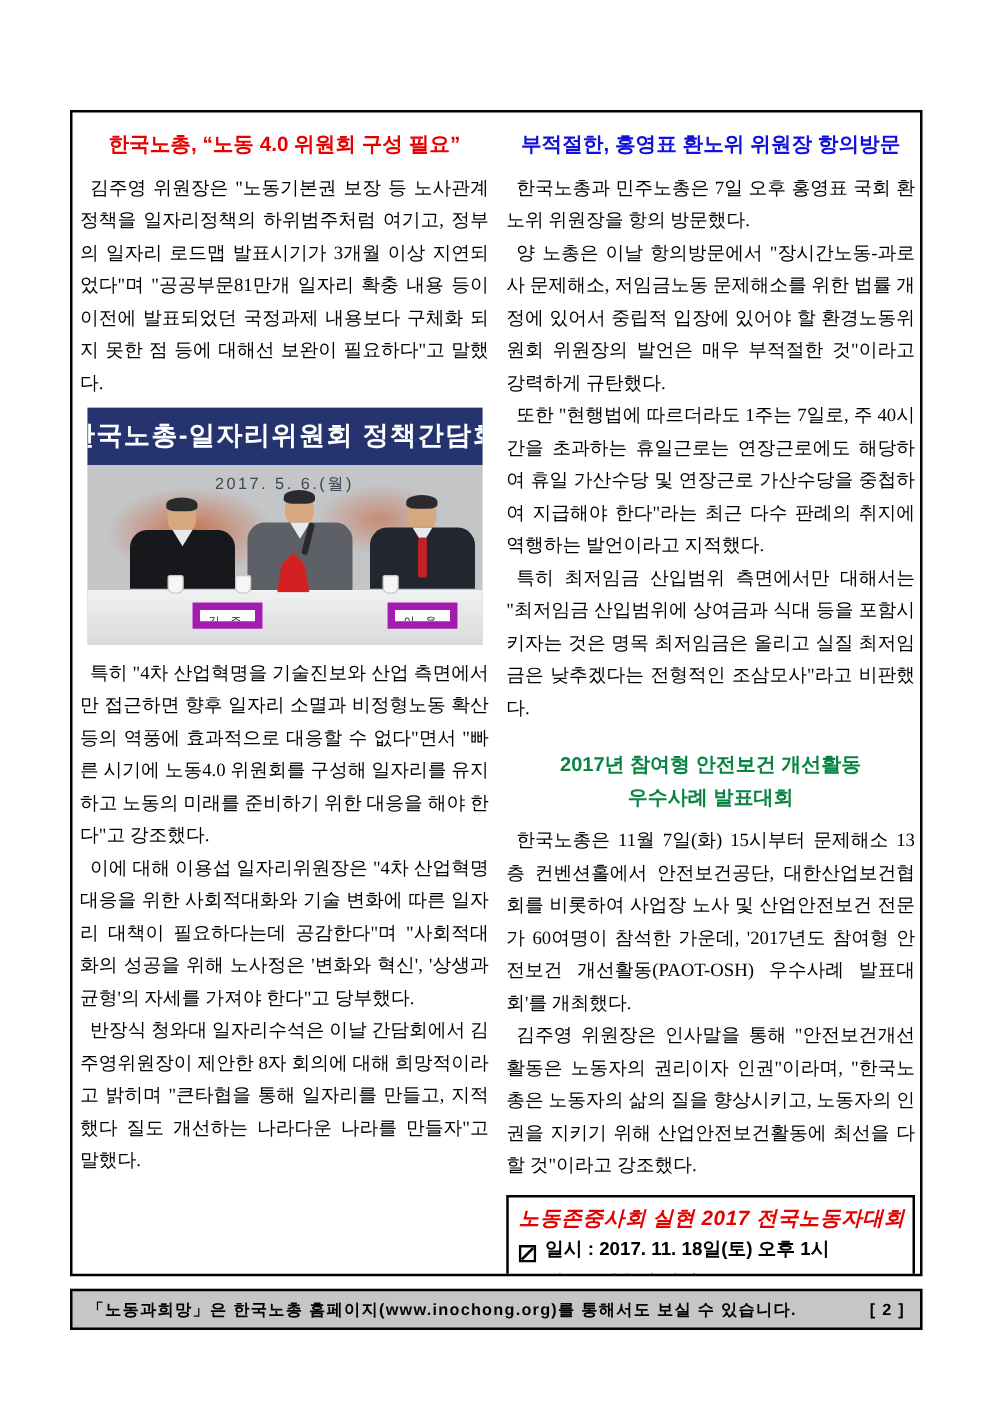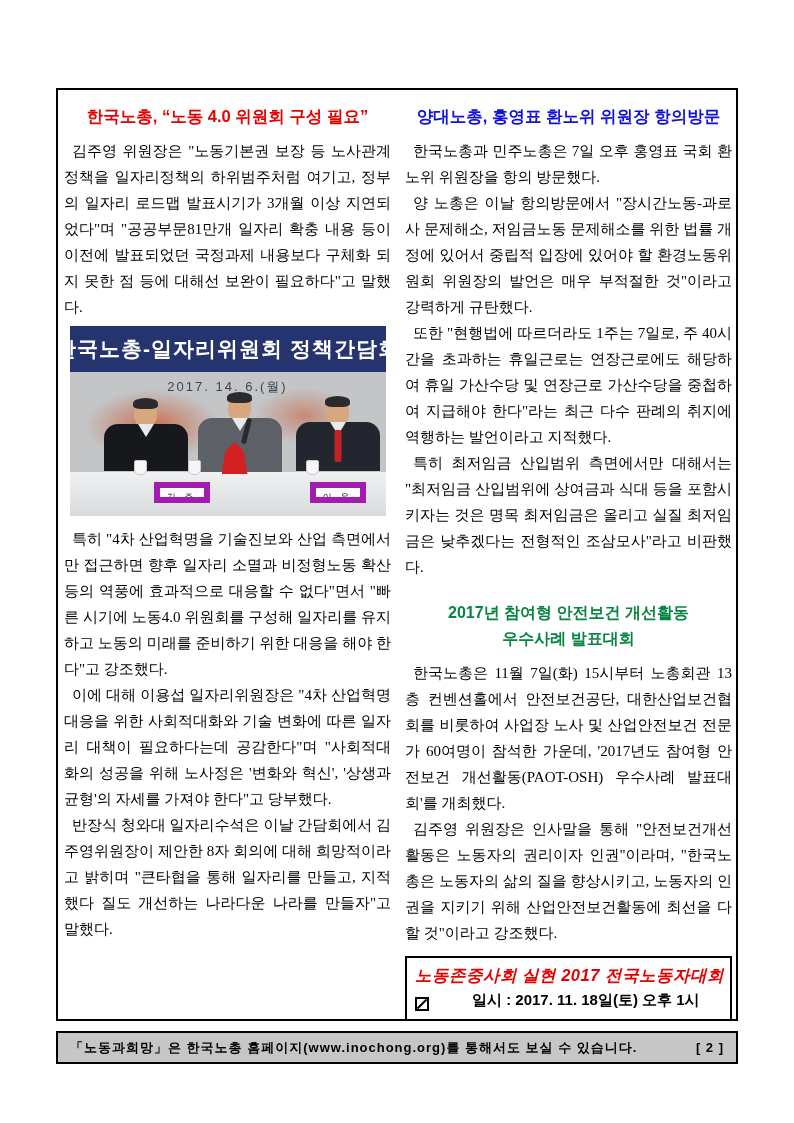--- a/index.html
+++ b/index.html
@@ -80,21 +80,21 @@
   .name-card-1{left:84px;} .name-card-2{left:240px;}
   
   .notice-box{
     margin-top:10px;border:2px solid #000;padding:5px 8px 7px 8px;
     font-family:"Liberation Sans", sans-serif;
   }
   .notice-title{
     color:#e60000;font-weight:bold;font-style:italic;font-size:16.5px;
     text-align:right;line-height:24px;letter-spacing:0.5px;white-space:nowrap;
   }
-  .notice-item{font-size:15px;font-weight:bold;line-height:26px;display:flex;align-items:center;gap:36px;}
+  .notice-item{font-size:15px;font-weight:bold;line-height:26px;display:flex;align-items:center;}
   .cb-icon{display:inline-block;width:14px;height:14px;margin-right:7px;flex:0 0 14px;}
   
   .footer-bar{
     position:absolute;left:56px;top:1031px;width:682px;height:33px;
     background:#c6c6c6;border:2px solid #000;box-sizing:border-box;
     display:flex;align-items:center;justify-content:space-between;
     padding:0 12px;font-family:"Liberation Sans", sans-serif;
     font-size:13px;font-weight:bold;letter-spacing:1px;white-space:nowrap;overflow:hidden;
   }
 </style>
@@ -107,21 +107,21 @@
     <div class="col">
       <h2 class="heading heading-red">한국노총, “노동 4.0 위원회 구성 필요”</h2>
 
       <p class="body-text">김주영 위원장은 "노동기본권 보장 등 노사관계 정책을 일자리정책의 하위범주처럼 여기고, 정부의 일자리 로드맵 발표시기가 3개월 이상 지연되었다"며 "공공부문81만개 일자리 확충 내용 등이 이전에 발표되었던 국정과제 내용보다 구체화 되지 못한 점 등에 대해선 보완이 필요하다"고 말했다.</p>
 
       <div class="photo">
         <div class="photo-banner">
           <span>한국노총-일자리위원회 정책간담회</span>
         </div>
         <div class="photo-wall"></div>
-        <div class="photo-date">2017. 14. 6.(월)</div>
+        <div class="photo-date">2017. 5. 6.(월)</div>
 
         <div class="person person-1">
           <div class="head"></div>
           <div class="torso"></div>
         </div>
         <div class="person person-2">
           <div class="head"></div>
           <div class="torso"></div>
           <div class="mic"></div>
         </div>
@@ -140,33 +140,33 @@
         <div class="name-card name-card-1">김 주 영</div>
         <div class="name-card name-card-2">이 용 섭</div>
       </div>
 
       <p class="body-text">특히 "4차 산업혁명을 기술진보와 산업 측면에서만 접근하면 향후 일자리 소멸과 비정형노동 확산 등의 역풍에 효과적으로 대응할 수 없다"면서 "빠른 시기에 노동4.0 위원회를 구성해 일자리를 유지하고 노동의 미래를 준비하기 위한 대응을 해야 한다"고 강조했다.</p>
       <p class="body-text">이에 대해 이용섭 일자리위원장은 "4차 산업혁명 대응을 위한 사회적대화와 기술 변화에 따른 일자리 대책이 필요하다는데 공감한다"며 "사회적대화의 성공을 위해 노사정은 '변화와 혁신', '상생과 균형'의 자세를 가져야 한다"고 당부했다.</p>
       <p class="body-text">반장식 청와대 일자리수석은 이날 간담회에서 김주영위원장이 제안한 8자 회의에 대해 희망적이라고 밝히며 "큰타협을 통해 일자리를 만들고, 지적했다 질도 개선하는 나라다운 나라를 만들자"고 말했다.</p>
     </div>
 
     <div class="col">
-      <h2 class="heading heading-blue">양대노총, 홍영표 환노위 위원장 항의방문</h2>
+      <h2 class="heading heading-blue">부적절한, 홍영표 환노위 위원장 항의방문</h2>
 
       <p class="body-text">한국노총과 민주노총은 7일 오후 홍영표 국회 환노위 위원장을 항의 방문했다.</p>
       <p class="body-text">양 노총은 이날 항의방문에서 "장시간노동-과로사 문제해소, 저임금노동 문제해소를 위한 법률 개정에 있어서 중립적 입장에 있어야 할 환경노동위원회 위원장의 발언은 매우 부적절한 것"이라고 강력하게 규탄했다.</p>
       <p class="body-text">또한 "현행법에 따르더라도 1주는 7일로, 주 40시간을 초과하는 휴일근로는 연장근로에도 해당하여 휴일 가산수당 및 연장근로 가산수당을 중첩하여 지급해야 한다"라는 최근 다수 판례의 취지에 역행하는 발언이라고 지적했다.</p>
       <p class="body-text">특히 최저임금 산입범위 측면에서만 대해서는 "최저임금 산입범위에 상여금과 식대 등을 포함시키자는 것은 명목 최저임금은 올리고 실질 최저임금은 낮추겠다는 전형적인 조삼모사"라고 비판했다.</p>
 
       <h2 class="heading heading-green">
         <span>2017년 참여형 안전보건 개선활동</span><br>
         <span>우수사례 발표대회</span>
       </h2>
 
-      <p class="body-text">한국노총은 11월 7일(화) 15시부터 노총회관 13층 컨벤션홀에서 안전보건공단, 대한산업보건협회를 비롯하여 사업장 노사 및 산업안전보건 전문가 60여명이 참석한 가운데, '2017년도 참여형 안전보건 개선활동(PAOT-OSH) 우수사례 발표대회'를 개최했다.</p>
+      <p class="body-text">한국노총은 11월 7일(화) 15시부터 문제해소 13층 컨벤션홀에서 안전보건공단, 대한산업보건협회를 비롯하여 사업장 노사 및 산업안전보건 전문가 60여명이 참석한 가운데, '2017년도 참여형 안전보건 개선활동(PAOT-OSH) 우수사례 발표대회'를 개최했다.</p>
       <p class="body-text">김주영 위원장은 인사말을 통해 "안전보건개선활동은 노동자의 권리이자 인권"이라며, "한국노총은 노동자의 삶의 질을 향상시키고, 노동자의 인권을 지키기 위해 산업안전보건활동에 최선을 다할 것"이라고 강조했다.</p>
 
       <div class="notice-box">
         <div class="notice-title">노동존중사회 실현 2017 전국노동자대회</div>
         <div class="notice-item">
           <span class="cb-icon">
             <svg viewBox="0 0 14 14" width="14" height="14">
               <rect x="1" y="1" width="12" height="12" fill="none" stroke="#000" stroke-width="2"></rect>
               <path d="M2.5 11.5 L11.5 2.5" stroke="#000" stroke-width="2.2" fill="none"></path>
             </svg>

